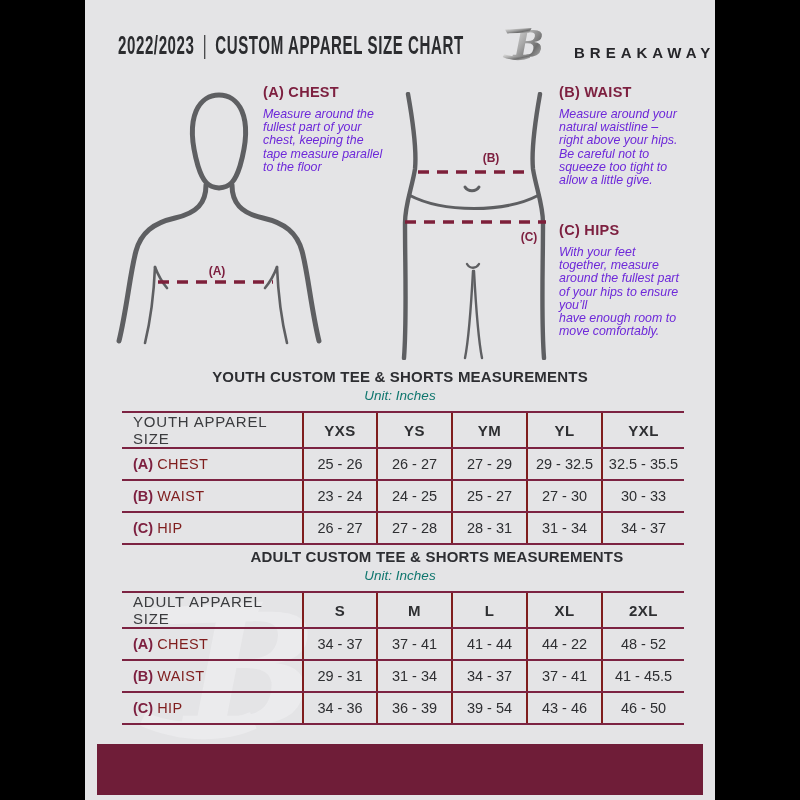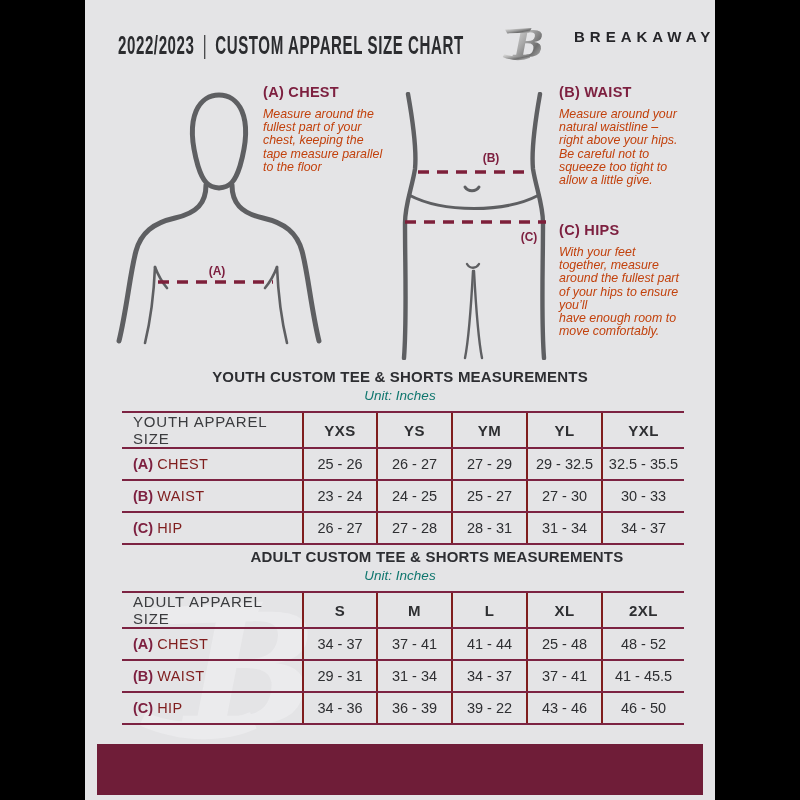--- a/index.html
+++ b/index.html
@@ -6,28 +6,28 @@
   .canvas{position:relative;width:800px;height:800px;background:#000;overflow:hidden;
           font-family:"Liberation Sans",sans-serif;}
   .page{position:absolute;left:85px;top:0;width:630px;height:800px;background:#e4e4e6;overflow:hidden;}
 
   
   .masthead{position:absolute;left:33px;top:30px;white-space:nowrap;
             transform:scaleX(0.58);transform-origin:left top;
             font-weight:bold;font-size:26px;letter-spacing:1px;color:#2b2c2f;}
   .masthead .divider{margin:0 14px;font-weight:normal;color:#3a3b3e;}
   .brand-logo{position:absolute;left:416px;top:22px;}
-  .brand-word{position:absolute;left:489px;top:28px;font-size:15px;font-weight:bold;
+  .brand-word{position:absolute;left:489px;top:44px;font-size:15px;font-weight:bold;
               letter-spacing:5px;color:#26262a;}
 
   
   .fig{position:absolute;}
   .measure-heading{font-size:14.5px;font-weight:bold;color:#7d2040;letter-spacing:0.3px;}
   .measure-desc{margin-top:8px;font-size:12.4px;line-height:13.2px;font-style:italic;
-                color:#c2410c;white-space:pre-line;}
+                color:#6d28d9;white-space:pre-line;}
   .chest-block{position:absolute;left:178px;top:84px;width:170px;}
   .block{position:absolute;width:160px;}
   .waist-pos{left:474px;top:84px;}
   .hips-pos{left:474px;top:222px;}
 
   
   .section-title{position:absolute;left:0;width:630px;text-align:center;
                  font-size:15px;font-weight:bold;color:#2d2e32;letter-spacing:0.2px;}
   .section-unit{position:absolute;left:0;width:630px;text-align:center;
                 font-size:13.5px;font-style:italic;color:#0f766e;}
@@ -219,36 +219,36 @@
               <th class="vline size-head">XL</th>
               <th class="vline size-head">2XL</th>
             </tr>
           </thead>
           <tbody>
             <tr>
               <td class="label-col"><span class="row-prefix">(A)</span><span class="row-label">CHEST</span></td>
               <td class="vline">34 - 37</td>
               <td class="vline">37 - 41</td>
               <td class="vline">41 - 44</td>
-              <td class="vline">25 - 48</td>
+              <td class="vline">44 - 22</td>
               <td class="vline">48 - 52</td>
             </tr>
             <tr>
               <td class="label-col"><span class="row-prefix">(B)</span><span class="row-label">WAIST</span></td>
               <td class="vline">29 - 31</td>
               <td class="vline">31 - 34</td>
               <td class="vline">34 - 37</td>
               <td class="vline">37 - 41</td>
               <td class="vline">41 - 45.5</td>
             </tr>
             <tr>
               <td class="label-col"><span class="row-prefix">(C)</span><span class="row-label">HIP</span></td>
               <td class="vline">34 - 36</td>
               <td class="vline">36 - 39</td>
-              <td class="vline">39 - 22</td>
+              <td class="vline">39 - 54</td>
               <td class="vline">43 - 46</td>
               <td class="vline">46 - 50</td>
             </tr>
           </tbody>
         </table>
       </div>
 
       <div class="footer-bar"></div>
 
     </div>

